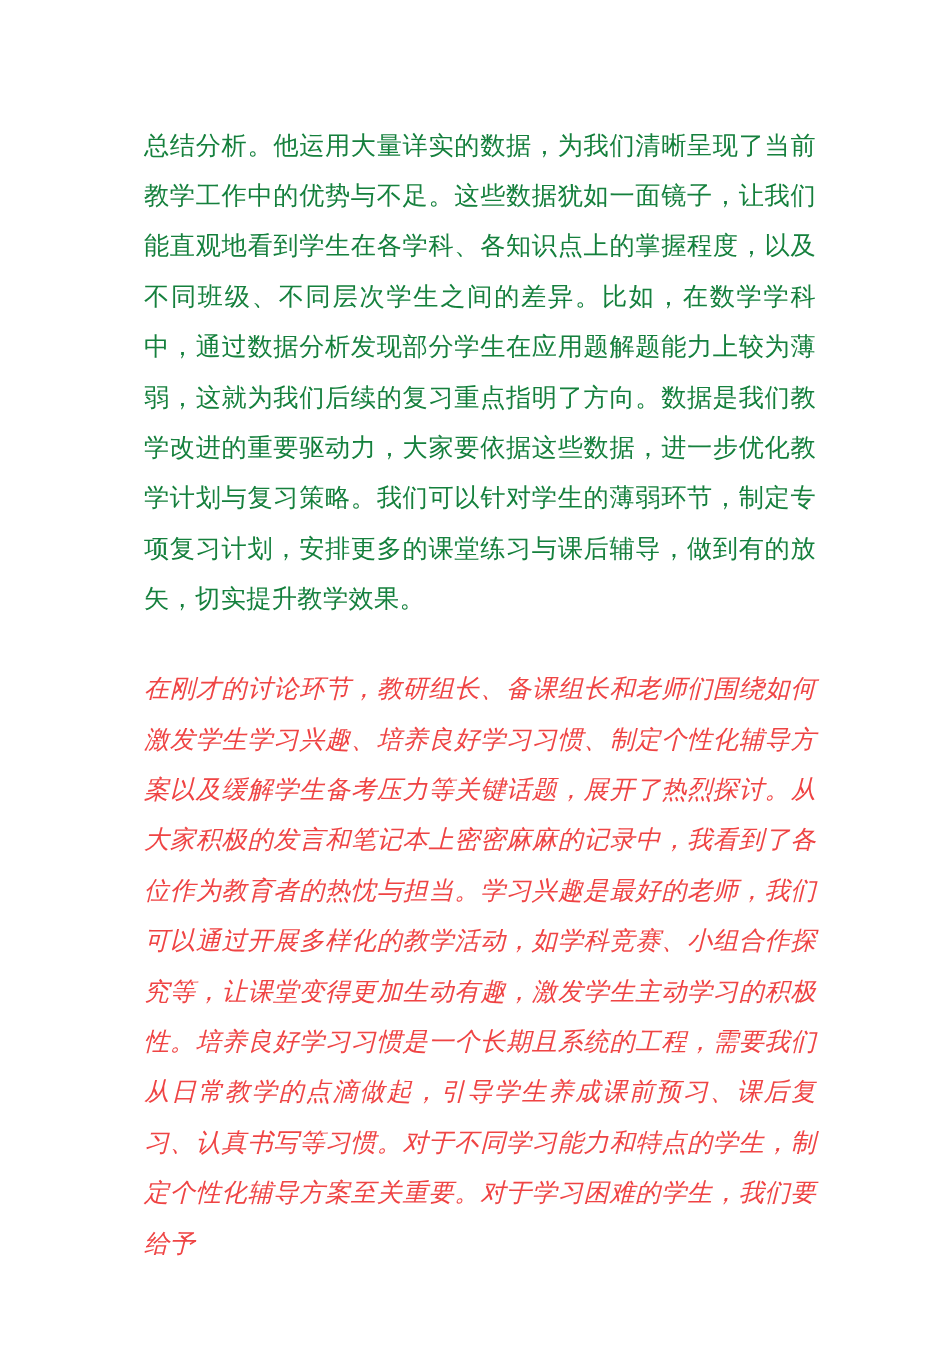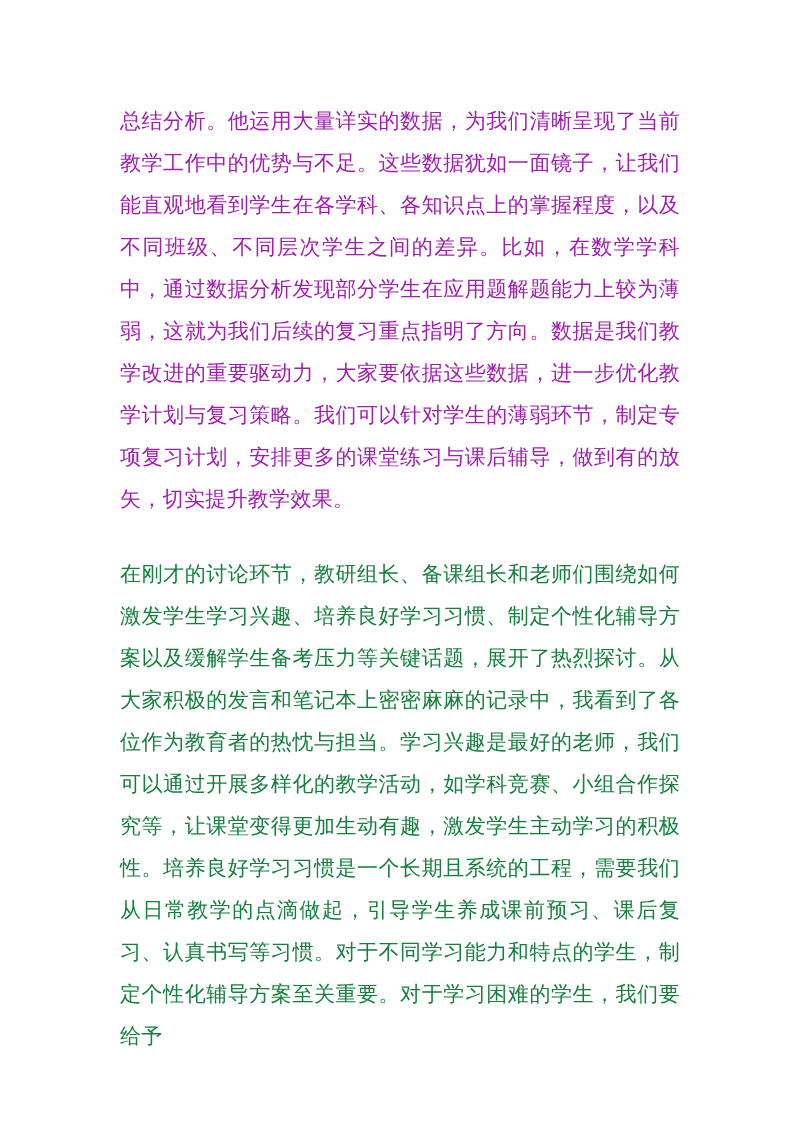--- a/index.html
+++ b/index.html
@@ -26,15 +26,15 @@
     color: #333333;
     text-align: justify;
     margin: 0 0 33px 0;
     letter-spacing: 0.3px;
   }
 </style>
 </head>
 <body style="background: rgb(255, 255, 255);">
 
 <div class="page">
-  <p class="para" style="color: #a21caf;">总结分析。他运用大量详实的数据，为我们清晰呈现了当前教学工作中的优势与不足。这些数据犹如一面镜子，让我们能直观地看到学生在各学科、各知识点上的掌握程度，以及不同班级、不同层次学生之间的差异。比如，在数学学科中，通过数据分析发现部分学生在应用题解题能力上较为薄弱，这就为我们后续的复习重点指明了方向。数据是我们教学改进的重要驱动力，大家要依据这些数据，进一步优化教学计划与复习策略。我们可以针对学生的薄弱环节，制定专项复习计划，安排更多的课堂练习与课后辅导，做到有的放矢，切实提升教学效果。</p>
-  <p class="para" style="color: #15803d;">在刚才的讨论环节，教研组长、备课组长和老师们围绕如何激发学生学习兴趣、培养良好学习习惯、制定个性化辅导方案以及缓解学生备考压力等关键话题，展开了热烈探讨。从大家积极的发言和笔记本上密密麻麻的记录中，我看到了各位作为教育者的热忱与担当。学习兴趣是最好的老师，我们可以通过开展多样化的教学活动，如学科竞赛、小组合作探究等，让课堂变得更加生动有趣，激发学生主动学习的积极性。培养良好学习习惯是一个长期且系统的工程，需要我们从日常教学的点滴做起，引导学生养成课前预习、课后复习、认真书写等习惯。对于不同学习能力和特点的学生，制定个性化辅导方案至关重要。对于学习困难的学生，我们要给予</p>
+  <p class="para" style="color: #15803d;">总结分析。他运用大量详实的数据，为我们清晰呈现了当前教学工作中的优势与不足。这些数据犹如一面镜子，让我们能直观地看到学生在各学科、各知识点上的掌握程度，以及不同班级、不同层次学生之间的差异。比如，在数学学科中，通过数据分析发现部分学生在应用题解题能力上较为薄弱，这就为我们后续的复习重点指明了方向。数据是我们教学改进的重要驱动力，大家要依据这些数据，进一步优化教学计划与复习策略。我们可以针对学生的薄弱环节，制定专项复习计划，安排更多的课堂练习与课后辅导，做到有的放矢，切实提升教学效果。</p>
+  <p class="para" style="color: #ef4444; font-style: italic;">在刚才的讨论环节，教研组长、备课组长和老师们围绕如何激发学生学习兴趣、培养良好学习习惯、制定个性化辅导方案以及缓解学生备考压力等关键话题，展开了热烈探讨。从大家积极的发言和笔记本上密密麻麻的记录中，我看到了各位作为教育者的热忱与担当。学习兴趣是最好的老师，我们可以通过开展多样化的教学活动，如学科竞赛、小组合作探究等，让课堂变得更加生动有趣，激发学生主动学习的积极性。培养良好学习习惯是一个长期且系统的工程，需要我们从日常教学的点滴做起，引导学生养成课前预习、课后复习、认真书写等习惯。对于不同学习能力和特点的学生，制定个性化辅导方案至关重要。对于学习困难的学生，我们要给予</p>
 </div>
 
 </body></html>

